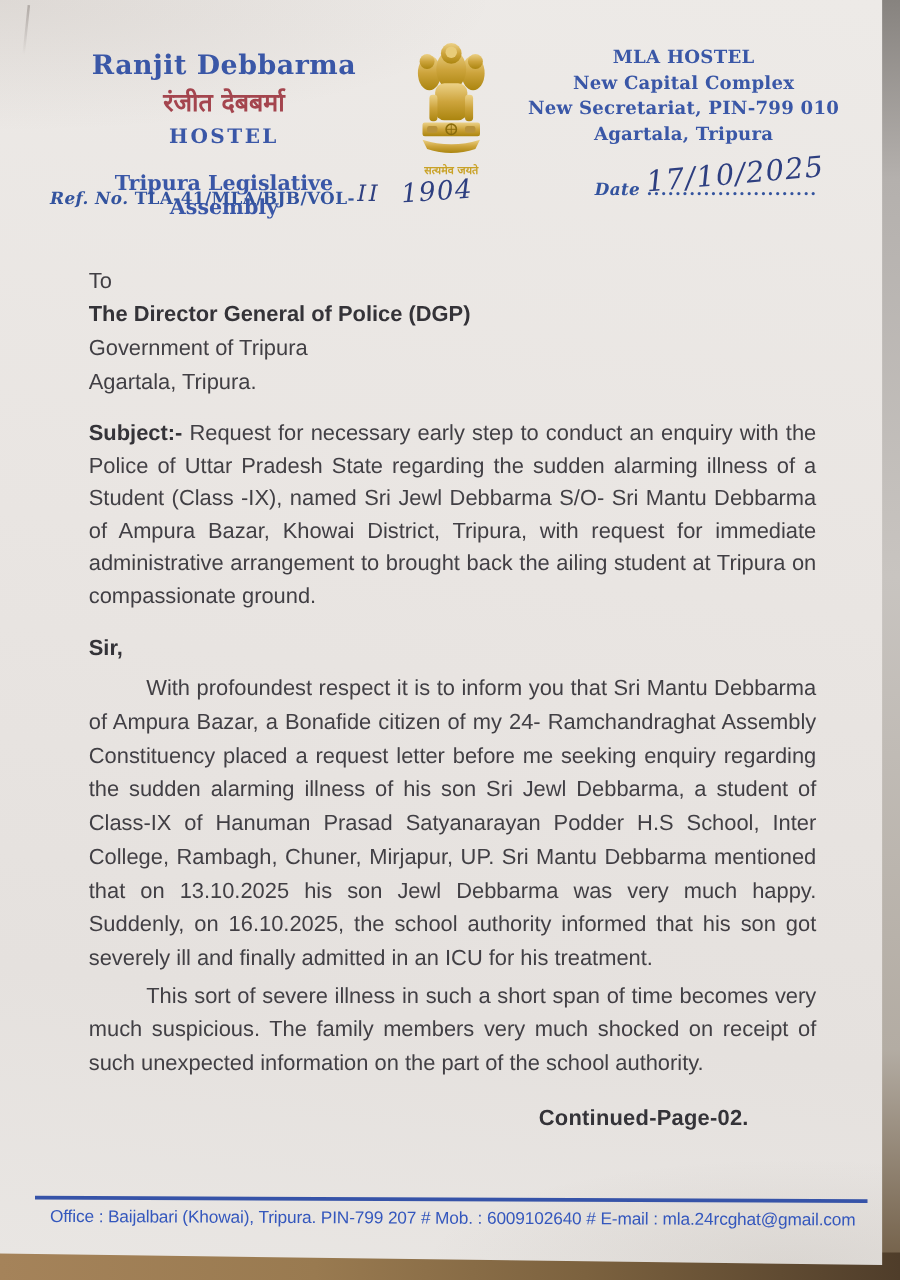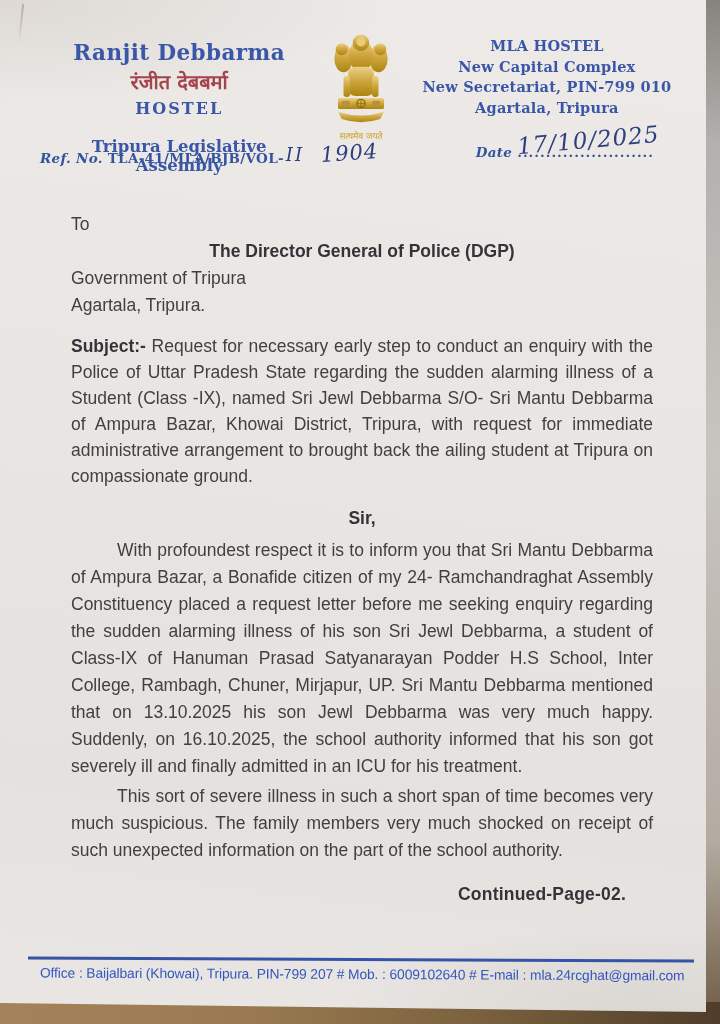--- a/index.html
+++ b/index.html
@@ -31,35 +31,35 @@
     background:linear-gradient(rgba(110,100,95,.4),rgba(110,100,95,0));
     transform:rotate(6deg);
   }
   
   .letterhead{position:absolute;top:28px;left:53px;right:28px;display:flex;justify-content:space-between;align-items:flex-start;}
   .lh-left{width:256px;text-align:center;padding-top:12px;}
   .lh-name{font-family:"DejaVu Serif",serif;font-weight:bold;font-size:21.5px;color:#3a57a7;letter-spacing:.4px;}
   .lh-hindi{font-family:"DejaVu Sans",sans-serif;font-weight:bold;font-size:20px;color:#a4454e;margin-top:3px;}
   .lh-member{font-family:"DejaVu Serif",serif;font-weight:bold;font-size:16px;color:#3a57a7;letter-spacing:2px;margin-top:4px;}
   .lh-assembly{font-family:"DejaVu Serif",serif;font-weight:bold;font-size:16.5px;color:#3a57a7;margin-top:19px;}
-  .lh-emblem{width:112px;text-align:center;margin-top:0px;}
+  .lh-emblem{width:112px;text-align:center;margin-top:0px;font-weight:bold;}
   .lh-right{width:266px;text-align:center;padding-top:8px;font-family:"DejaVu Serif",serif;font-weight:bold;color:#3a57a7;font-size:14.5px;line-height:20.5px;letter-spacing:.2px;}
   
   .refrow{position:absolute;top:144px;left:40px;right:46px;display:flex;justify-content:space-between;
           font-family:"DejaVu Serif",serif;font-weight:bold;color:#33539e;font-size:13.5px;letter-spacing:.3px;}
   .ref-prefix,.date-label{font-style:italic;}
   .hw{font-family:"DejaVu Serif",serif;font-style:italic;font-weight:normal;color:#2e3f80;}
   .hw-vol{font-size:18px;letter-spacing:2px;margin-left:2px;display:inline-block;transform:translateY(-2px);}
   .hw-num{font-size:21px;margin-left:12px;display:inline-block;transform:rotate(-4deg) translateY(-3px);letter-spacing:1px;}
   .date-wrap{position:relative;padding-right:6px;}
   .dots{letter-spacing:1px;}
   .hw-date{position:absolute;right:0px;top:-17px;font-size:23px;transform:rotate(-5deg);letter-spacing:1px;white-space:nowrap;}
   
   .letter-body{position:absolute;top:211px;left:71px;width:582px;color:#413f44;font-size:17.5px;line-height:27px;}
-  .b{font-weight:bold;color:#343338;text-align:center;}
+  .b{font-weight:bold;color:#343338;}
   .address div{line-height:27px;}
   .subject{margin:14px 0 16px 0;text-align:justify;line-height:26px;}
   .sir{margin-top:6px;}
   .para{margin:5px 0 0 0;text-align:justify;text-indent:46px;}
   .para2{margin-top:3px;}
   .continued{margin-top:17px;margin-left:360px;letter-spacing:.2px;}
   
   .foot-line{position:absolute;left:28px;top:958px;width:666px;height:2.5px;background:#3653a8;transform:rotate(0.25deg);}
   .foot-text{position:absolute;left:40px;top:967px;width:660px;font-size:13.8px;color:#3457bd;transform:rotate(0.25deg);white-space:nowrap;letter-spacing:-0.1px;}
 </style>

